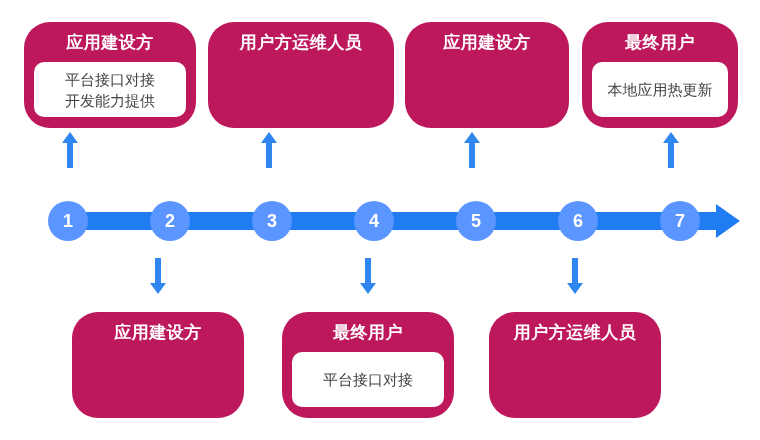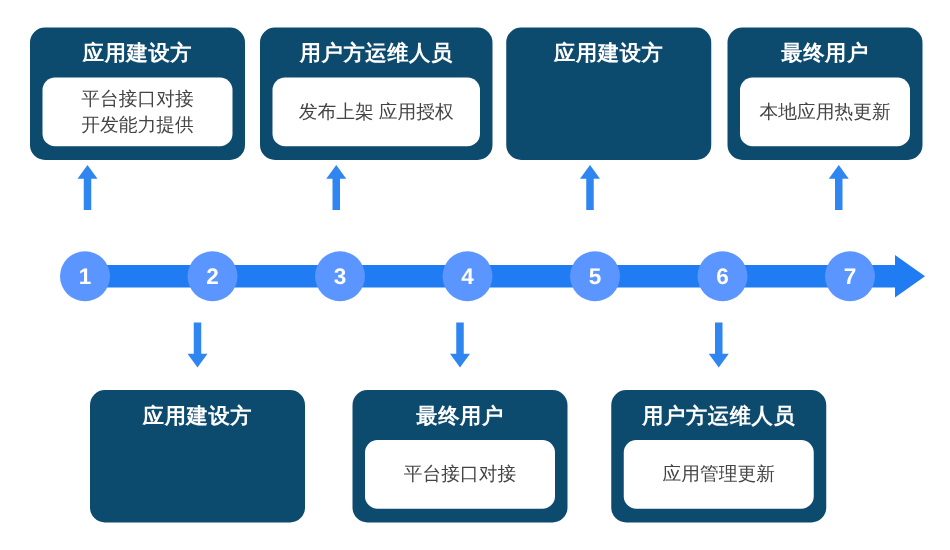--- a/index.html
+++ b/index.html
@@ -17,22 +17,22 @@
   #diagram {
     position: relative;
     width: 760px;
     height: 440px;
     background: #ffffff;
   }
 
   
   .card {
     position: absolute;
-    background: #0c4a6e;
-    border-radius: 12px;
+    background: #be185d;
+    border-radius: 26px;
     box-sizing: border-box;
     display: flex;
     flex-direction: column;
     align-items: center;
     justify-content: flex-start;
     padding: 9px 10px 11px 10px;
   }
   .card-title {
     color: #ffffff;
     font-size: 17px;
@@ -146,23 +146,20 @@
   <div class="card" id="card-top-0">
     <div class="card-title">应用建设方</div>
     <div class="card-body">
       <span>平台接口对接
 开发能力提供</span>
     </div>
   </div>
 
   <div class="card" id="card-top-1">
     <div class="card-title">用户方运维人员</div>
-    <div class="card-body">
-      <span>发布上架 应用授权</span>
-    </div>
   </div>
 
   <div class="card" id="card-top-2">
     <div class="card-title">应用建设方</div>
   </div>
 
   <div class="card" id="card-top-3">
     <div class="card-title">最终用户</div>
     <div class="card-body">
       <span>本地应用热更新</span>
@@ -218,18 +215,15 @@
 
   <div class="card" id="card-bot-1">
     <div class="card-title">最终用户</div>
     <div class="card-body">
       <span>平台接口对接</span>
     </div>
   </div>
 
   <div class="card" id="card-bot-2">
     <div class="card-title">用户方运维人员</div>
-    <div class="card-body">
-      <span>应用管理更新</span>
-    </div>
   </div>
 
 </div>
 
 </body></html>

